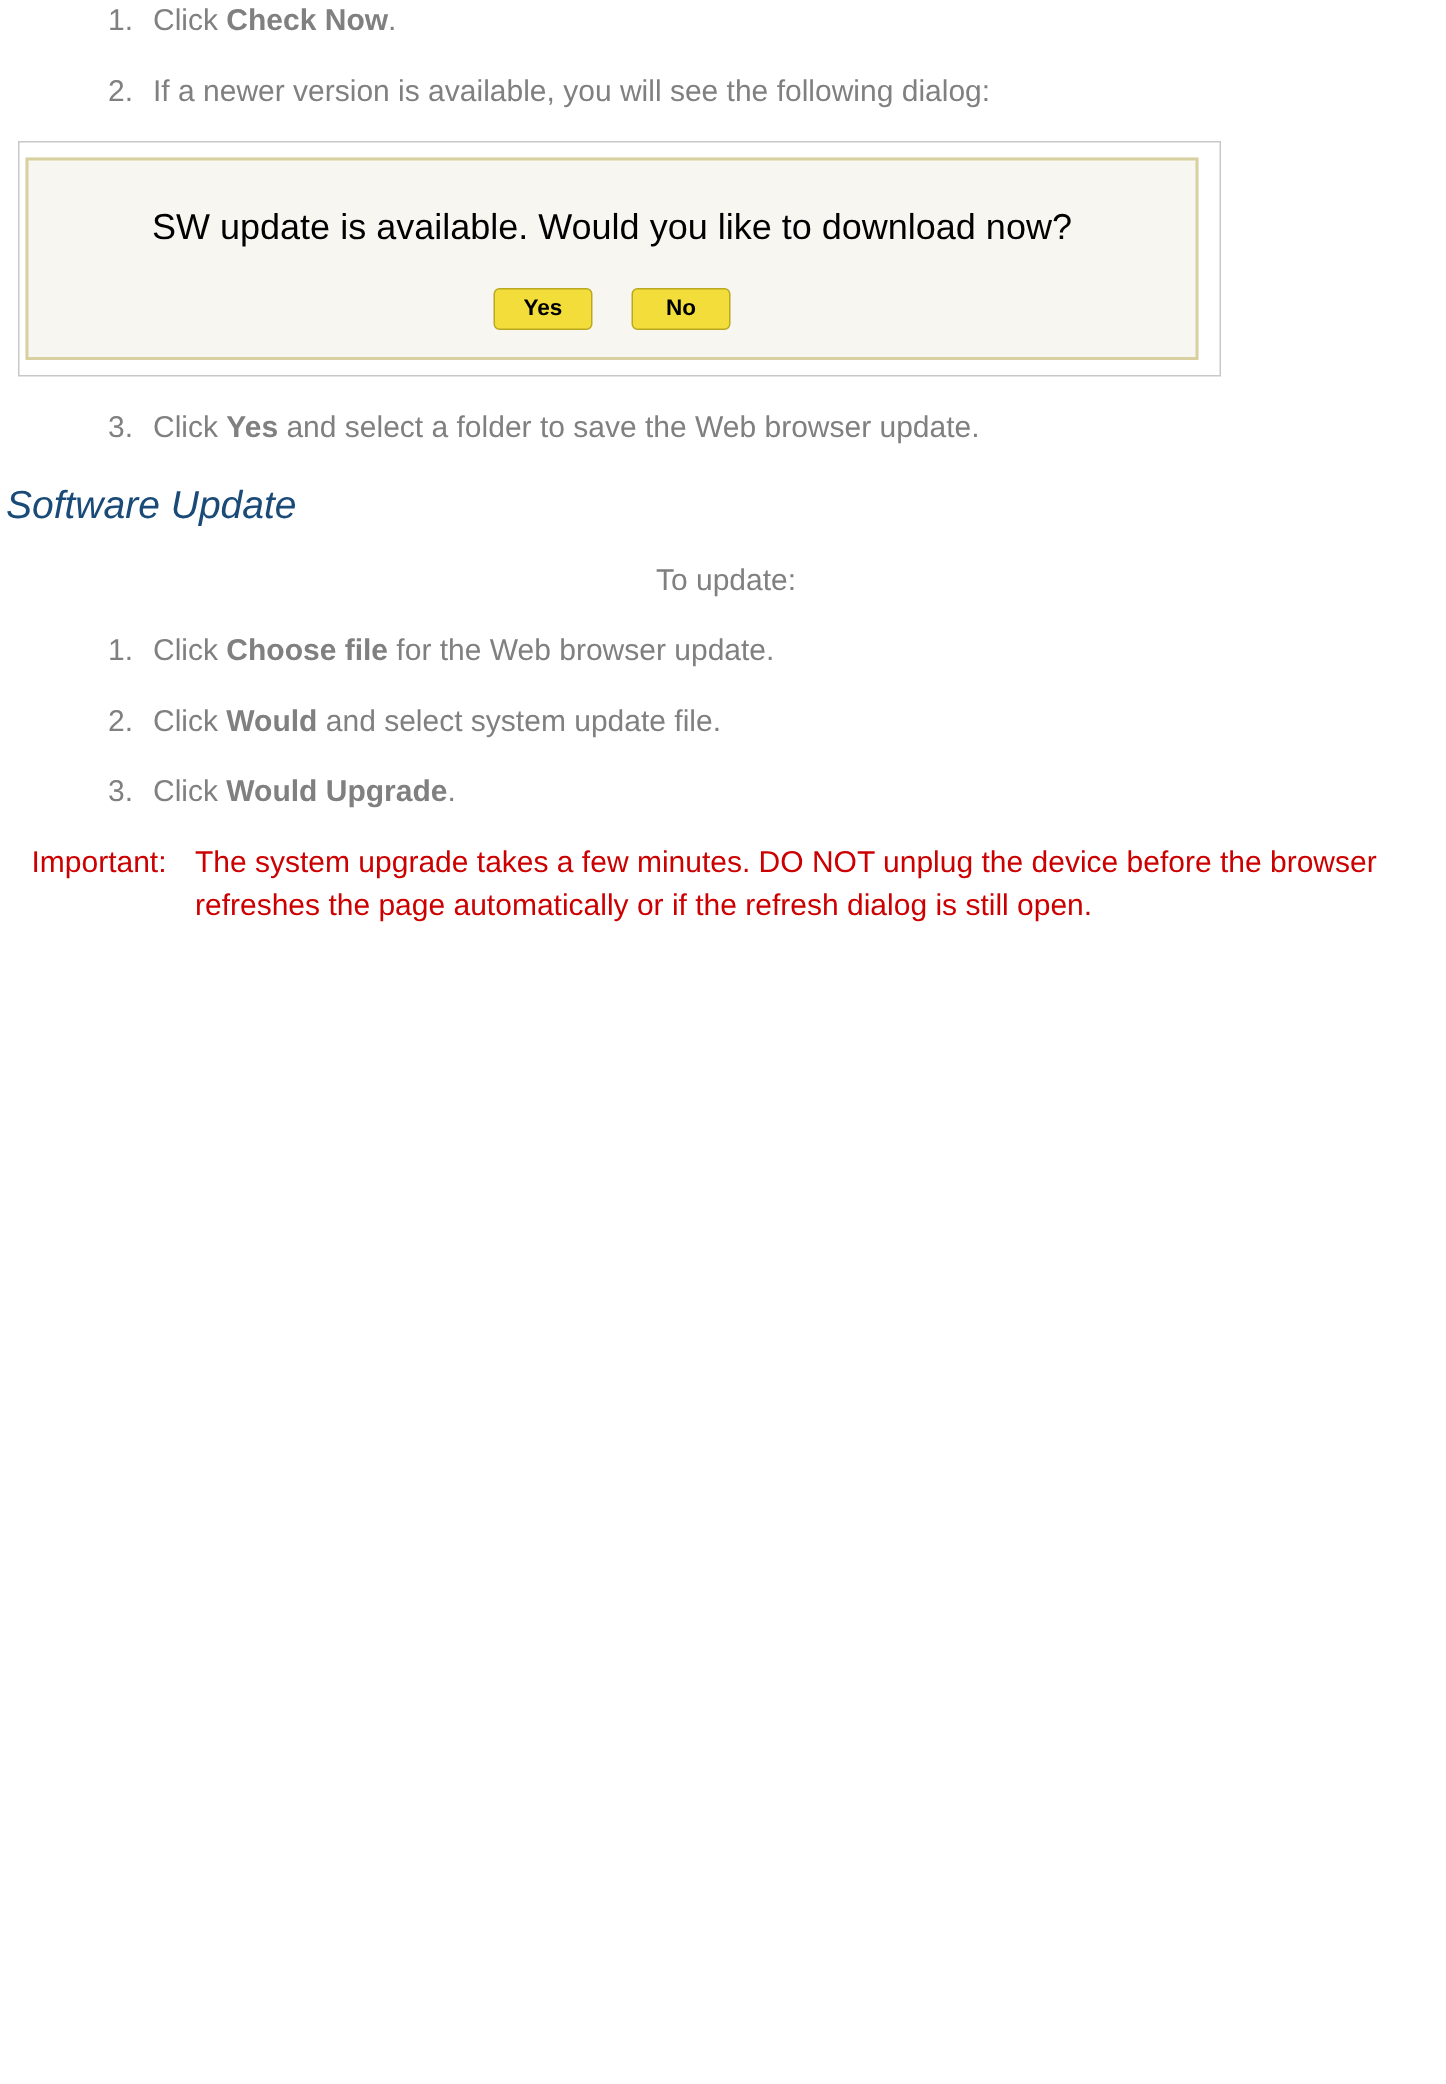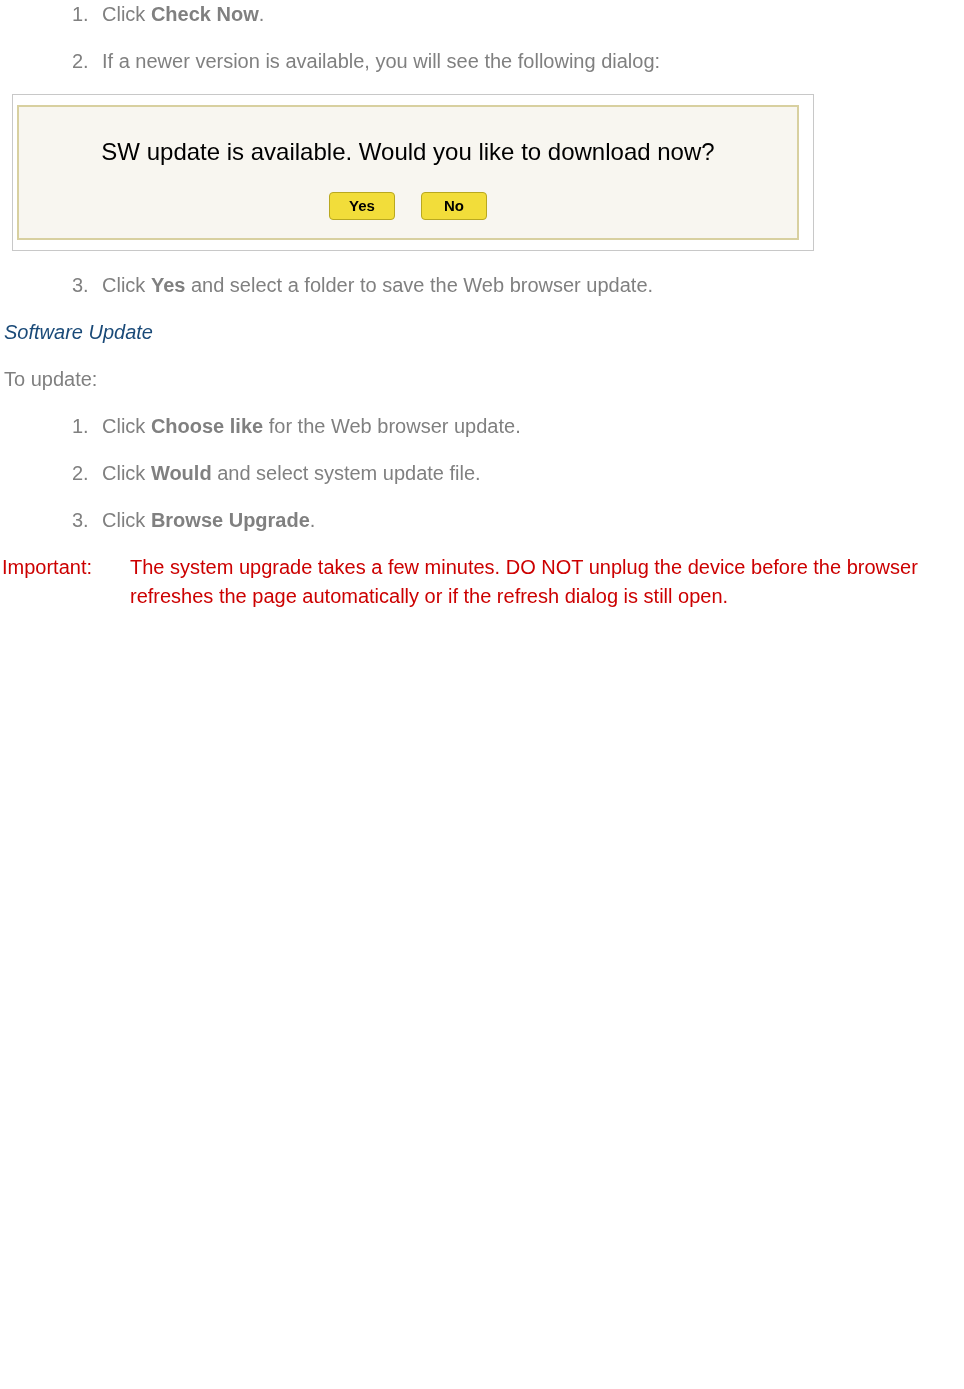--- a/index.html
+++ b/index.html
@@ -72,35 +72,37 @@
     font-family: Tahoma, Arial, sans-serif;
     font-size: 15px;
     color: #000000;
     font-weight: bold;
     min-width: 40px;
     text-align: center;
   }
   .h2 {
     color: #1a4a78;
     font-style: italic;
-    font-size: 20px;
+    font-size: 26px;
     margin: 18px 0 18px 4px;
     font-weight: normal;
   }
   .para {
     margin: 0 0 18px 4px;
+    text-align: center;
   }
   .important-row {
     display: flex;
     margin: 6px 0 0 2px;
     color: #cc0000;
   }
   .important-label {
     width: 128px;
     flex-shrink: 0;
+    text-align: center;
   }
   .important-body {
     flex: 1;
     padding-right: 4px;
   }
   .page-num {
     position: absolute;
     bottom: 28px;
     left: 0;
     width: 100%;
@@ -149,33 +151,33 @@
   </div>
 
   <div class="h2">Software Update</div>
 
   <div class="para">To update:</div>
 
   <div class="ol1">
     <div class="li">
       <div class="num">1.</div>
       <div class="txt">
-        <span>Click </span><b>Choose like</b><span> for the Web browser update.</span>
+        <span>Click </span><b>Choose file</b><span> for the Web browser update.</span>
       </div>
     </div>
     <div class="li">
       <div class="num">2.</div>
       <div class="txt">
         <span>Click </span><b>Would</b><span> and select system update file.</span>
       </div>
     </div>
     <div class="li">
       <div class="num">3.</div>
       <div class="txt">
-        <span>Click </span><b>Browse Upgrade</b><span>.</span>
+        <span>Click </span><b>Would Upgrade</b><span>.</span>
       </div>
     </div>
   </div>
 
   <div class="important-row">
     <div class="important-label">Important:</div>
     <div class="important-body">The system upgrade takes a few minutes. DO NOT unplug the device before the browser refreshes the page automatically or if the refresh dialog is still open.</div>
   </div>
 
 

